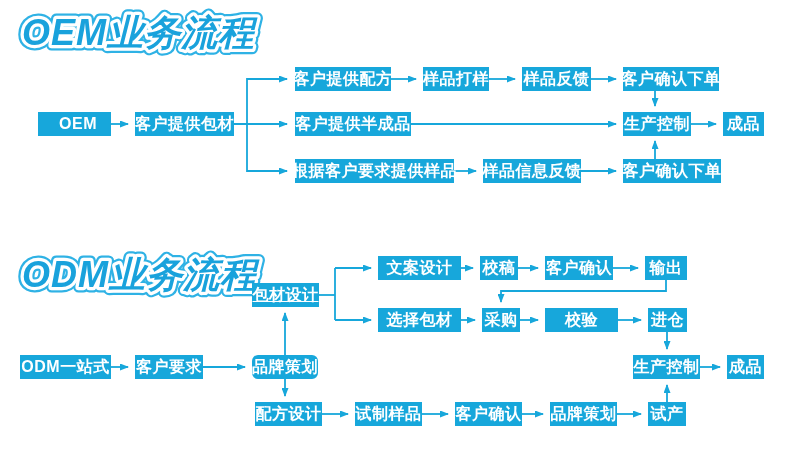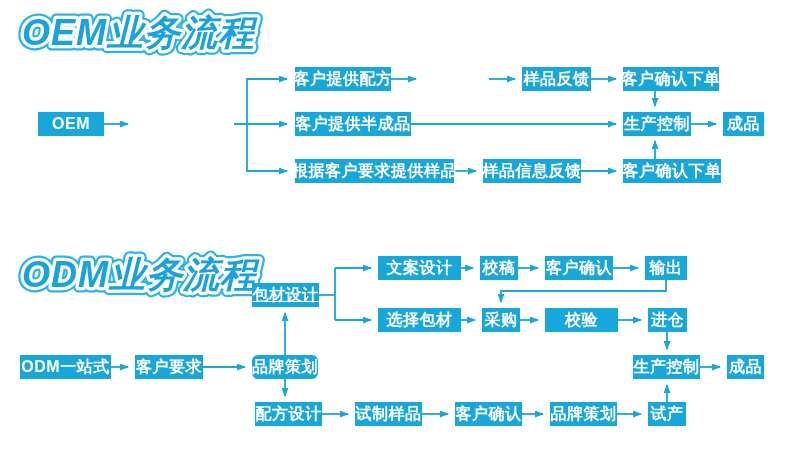--- a/index.html
+++ b/index.html
@@ -80,22 +80,24 @@
     <text class="t-outer" x="10" y="41">OEM业务流程</text>
     <text class="t-mid" x="10" y="41">OEM业务流程</text>
     <text class="t-fill" x="10" y="41">OEM业务流程</text>
   </svg>
   <svg class="title" style="left:12px;top:246px;" width="280" height="58">
     <text class="t-outer" x="10" y="41">ODM业务流程</text>
     <text class="t-mid" x="10" y="41">ODM业务流程</text>
     <text class="t-fill" x="10" y="41">ODM业务流程</text>
   </svg>
 
-  <div class="node" style="left:38px;top:112px;width:66px;height:24px;">OEM</div>
+  <div class="node" style="left:38px;top:112px;width:66px;height:24px;padding-left:7px;">OEM</div>
+  <div class="node" style="left:135px;top:112px;width:99px;height:24px;">客户提供包材</div>
   <div class="node" style="left:295px;top:67px;width:96px;height:24px;">客户提供配方</div>
+  <div class="node" style="left:423px;top:67px;width:66px;height:24px;">样品打样</div>
   <div class="node" style="left:522px;top:67px;width:69px;height:24px;">样品反馈</div>
   <div class="node" style="left:623px;top:67px;width:96px;height:24px;">客户确认下单</div>
   <div class="node" style="left:295px;top:112px;width:116px;height:24px;">客户提供半成品</div>
   <div class="node" style="left:623px;top:112px;width:68px;height:24px;">生产控制</div>
   <div class="node" style="left:723px;top:112px;width:41px;height:24px;">成品</div>
   <div class="node" style="left:295px;top:159px;width:159px;height:24px;">根据客户要求提供样品</div>
   <div class="node" style="left:483px;top:159px;width:98px;height:24px;">样品信息反馈</div>
   <div class="node" style="left:623px;top:159px;width:98px;height:24px;">客户确认下单</div>
 
   <div class="node" style="left:20px;top:355px;width:91px;height:24px;">ODM一站式</div>

